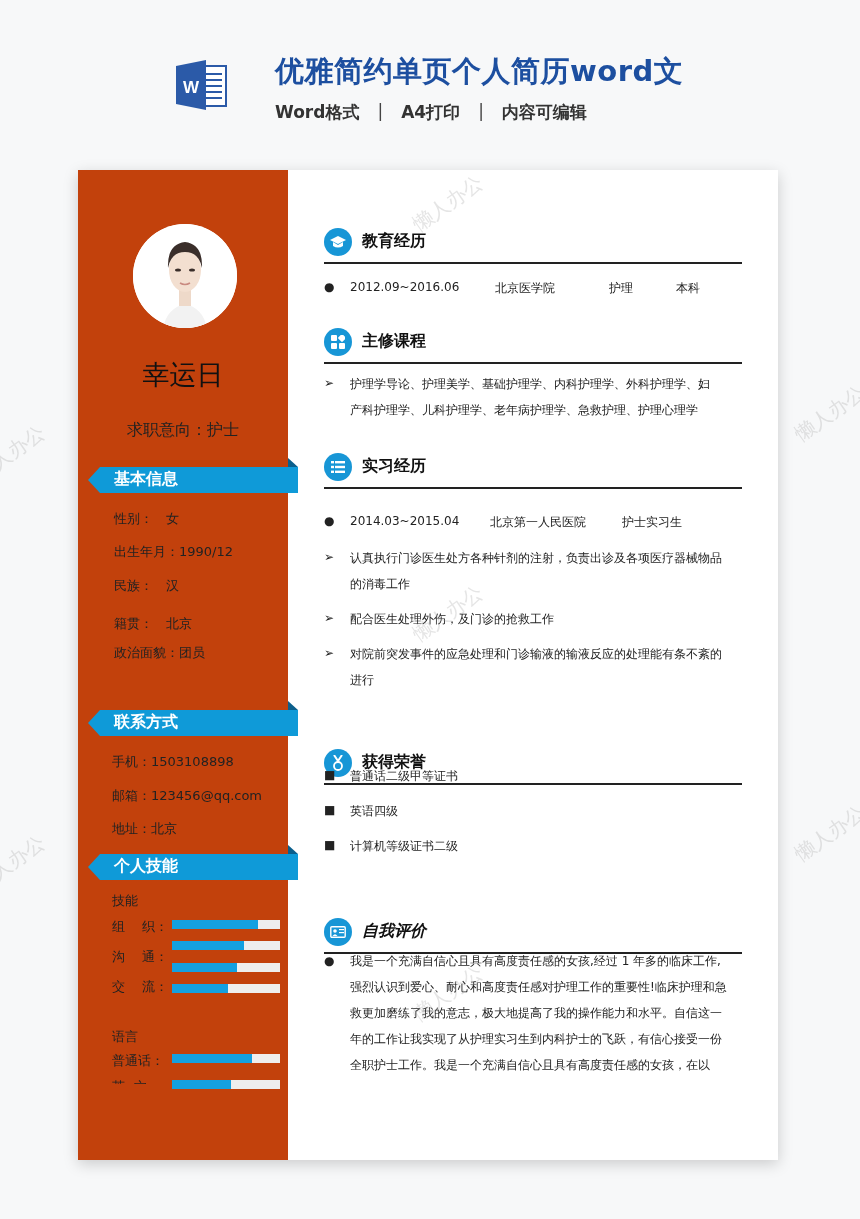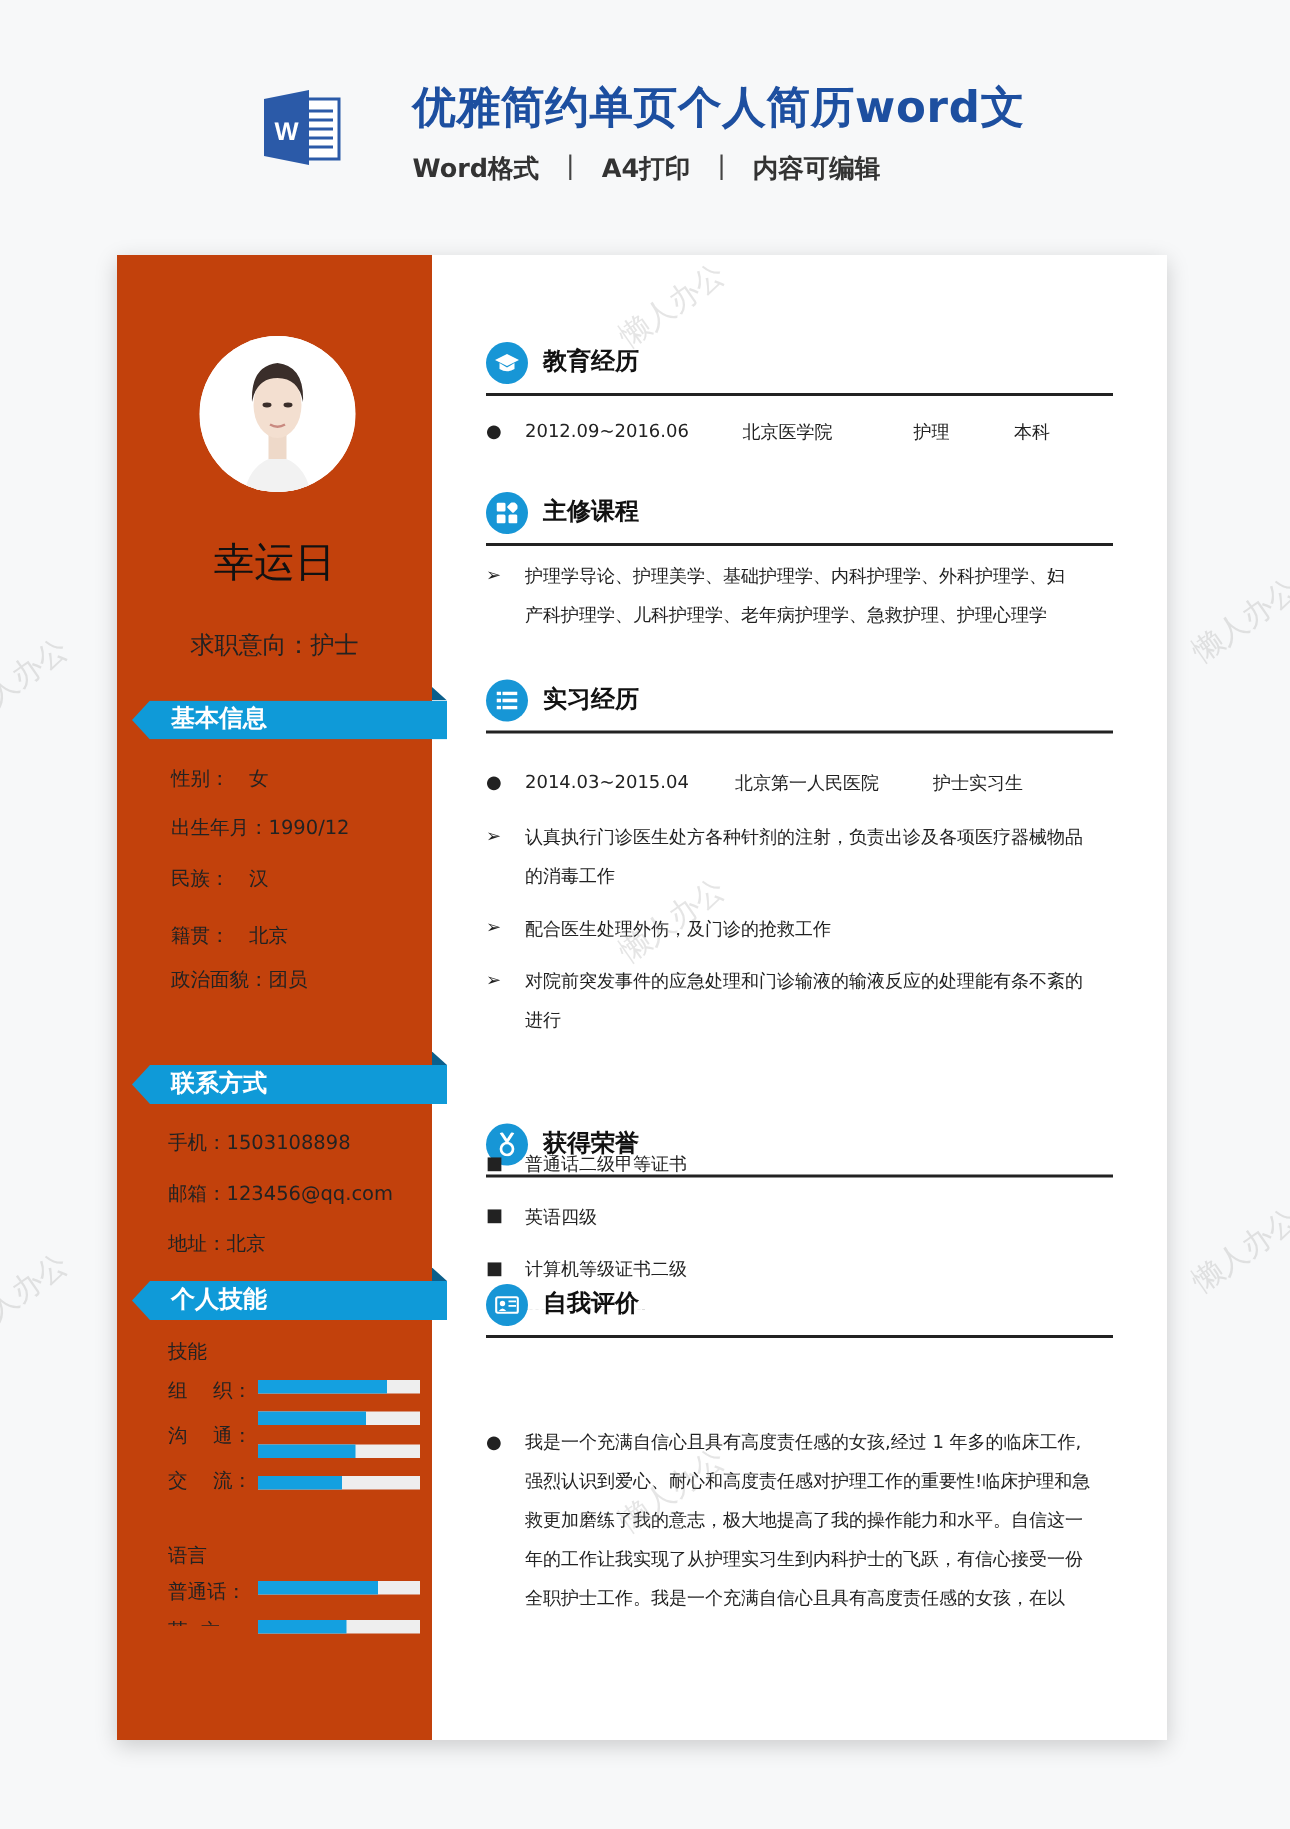--- a/index.html
+++ b/index.html
@@ -323,21 +323,21 @@
     <span class="txt">英语四级</span>
   </div>
   <div class="row" style="top:668px;">
     <span class="bullet">■</span>
     <span class="txt">计算机等级证书二级</span>
   </div>
   <div style="position:absolute;left:246px;top:703px;width:120px;height:5px;overflow:hidden;opacity:0.5;">
     <div style="position:absolute;left:26px;top:-2px;width:80px;height:10px;border-top:2px dotted #777;"></div>
   </div>
 
-  <div class="sec-head" style="top:686px;">
+  <div class="sec-head" style="top:748px;font-style:italic;">
     <div class="ic">
       <svg width="16" height="12" viewBox="0 0 16 12">
           <rect x="0.8" y="0.8" width="14.4" height="10.4" rx="1" fill="none" stroke="#fff" stroke-width="1.4"></rect>
           <circle cx="5" cy="5" r="1.8" fill="#fff"></circle>
           <path d="M2.5 10 Q5 6.5 7.5 10" fill="#fff"></path>
           <rect x="9" y="3" width="5" height="1.2" fill="#fff"></rect>
           <rect x="9" y="6" width="5" height="1.2" fill="#fff"></rect>
         </svg>
     </div>
     <div class="tt">自我评价</div>

